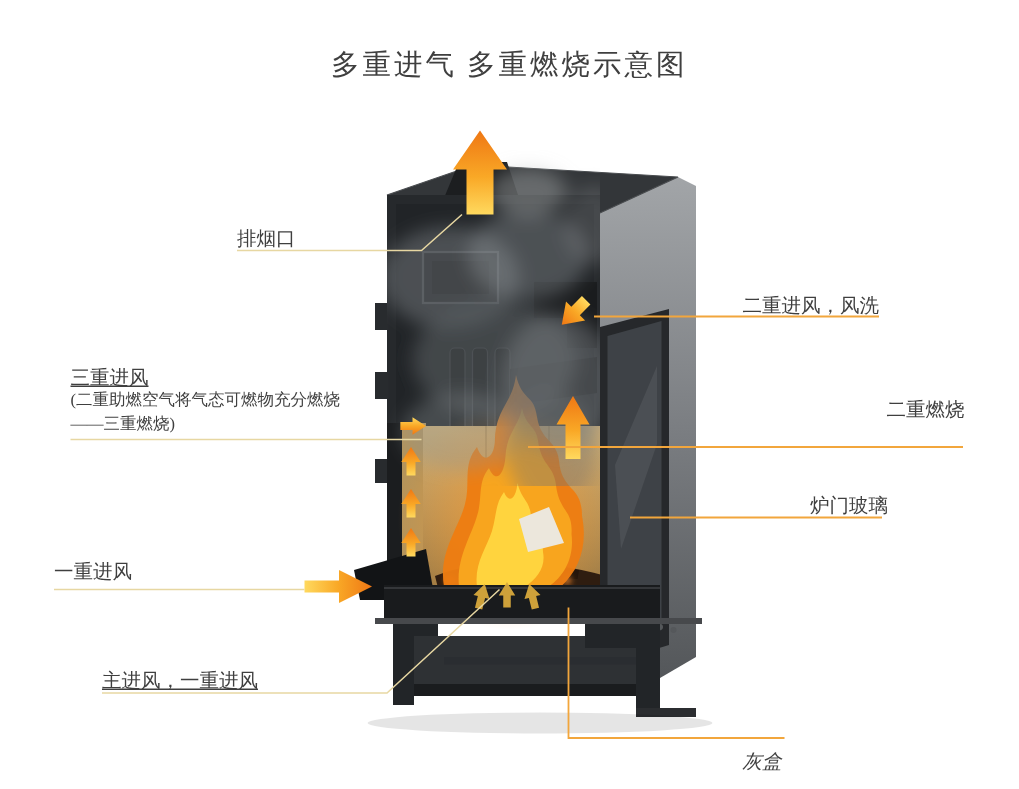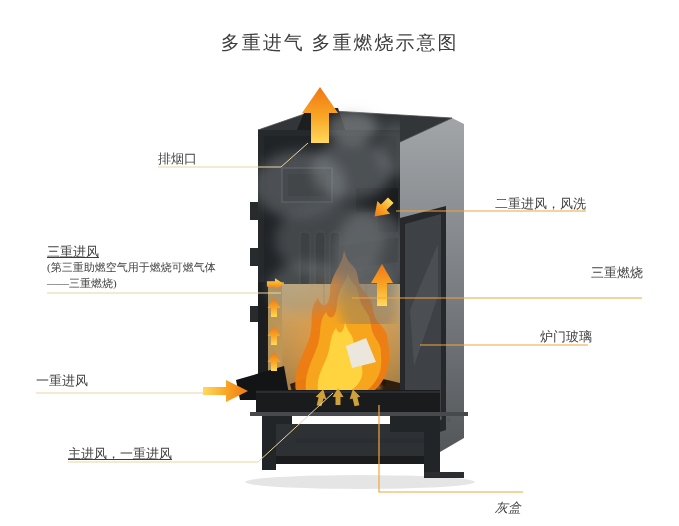--- a/index.html
+++ b/index.html
@@ -200,27 +200,27 @@
       <path class="lead-r" d="M420,345 H588"></path>
       <path class="lead-r" d="M379,405 V492 H523"></path>
     </g>
   </svg>
 
   <div class="title">多重进气 多重燃烧示意图</div>
 
   <div class="lbl" style="left:158px;top:151px;">排烟口</div>
 
   <div class="lbl" style="left:47px;top:244px;text-decoration:underline;">三重进风</div>
-  <div class="lbl small" style="left:47px;top:261px;">(第三重助燃空气用于燃烧可燃气体</div>
+  <div class="lbl small" style="left:47px;top:261px;">(二重助燃空气将气态可燃物充分燃烧</div>
   <div class="lbl small" style="left:47px;top:277px;">——三重燃烧)</div>
 
   <div class="lbl" style="left:36px;top:373px;">一重进风</div>
 
   <div class="lbl" style="left:68px;top:446px;text-decoration:underline;">主进风，一重进风</div>
 
   <div class="lbl r" style="right:93px;top:196px;">二重进风，风洗</div>
 
-  <div class="lbl r" style="right:36px;top:265px;">三重燃烧</div>
+  <div class="lbl r" style="right:36px;top:265px;">二重燃烧</div>
 
   <div class="lbl r" style="right:87px;top:329px;">炉门玻璃</div>
 
   <div class="lbl r" style="right:158px;top:500px;font-style:italic;">灰盒</div>
 </div>
 
 </body></html>

